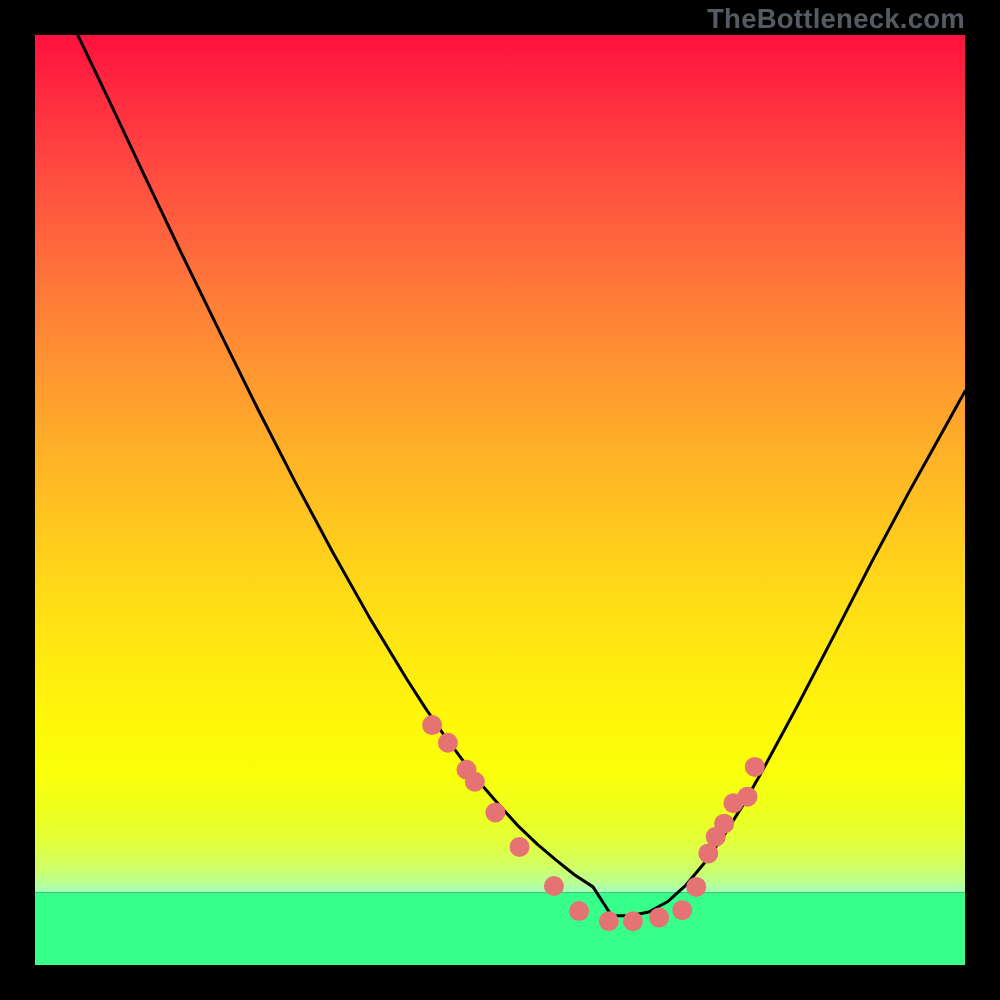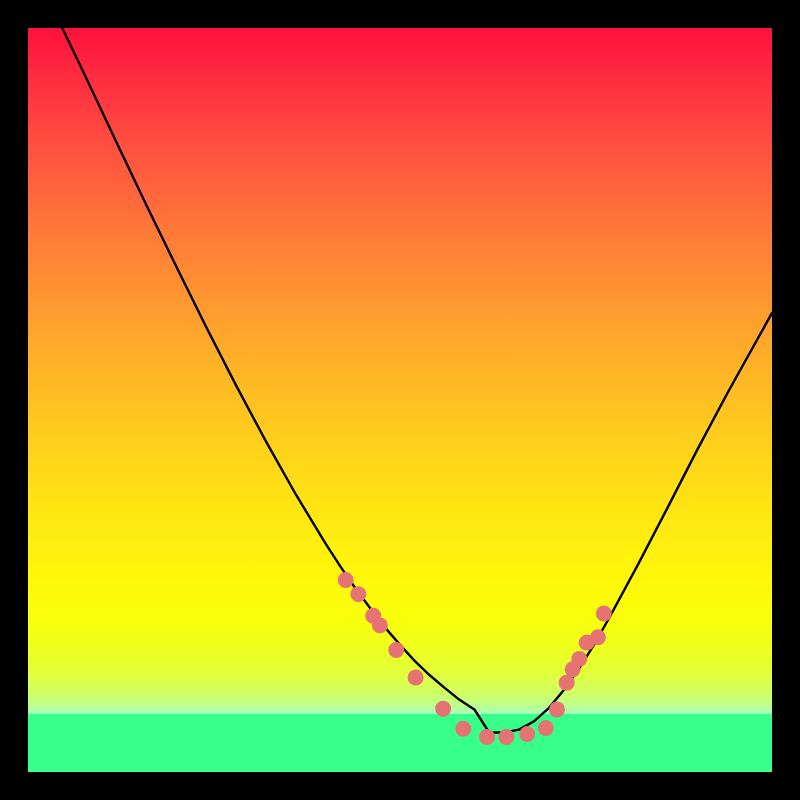--- a/index.html
+++ b/index.html
@@ -77,20 +77,21 @@
     left: 0;
     top: 0;
     width: 744px;
     height: 744px;
   }
 </style>
 </head>
 <body>
 
 <div class="frame">
+  <div class="attribution">TheBottleneck.com</div>
 
   <div class="plot-area">
     <div class="gradient-panel"></div>
     <div class="green-band"></div>
     <svg class="overlay" viewBox="0 0 744 744" preserveAspectRatio="none">
       <path id="curve-path" fill="none" stroke="#000000" stroke-width="2.4" stroke-linejoin="round" stroke-linecap="round" d="M34.22 0.00 L59.52 52.82 L89.28 116.06 L119.04 178.56 L148.80 239.57 L178.56 299.83 L208.32 357.86 L238.08 413.66 L267.84 466.49 L297.60 515.59 L312.48 538.66 L327.36 560.23 L342.24 580.32 L357.12 599.66 L372.00 616.78 L386.88 633.14 L401.76 647.28 L416.64 659.93 L431.52 671.83 L446.40 681.50 L461.28 704.57 L476.16 704.57 L491.04 701.59 L505.92 693.41 L520.80 680.02 L535.68 662.16 L550.56 641.33 L565.44 617.52 L580.32 591.48 L610.08 536.42 L639.84 479.14 L669.60 421.10 L699.36 365.30 L729.12 311.74 L744.00 284.95"></path>
       <g id="marker-group">
           <circle cx="317.69" cy="552.05" r="8" fill="#e57373"></circle>
           <circle cx="330.34" cy="566.18" r="8" fill="#e57373"></circle>
           <circle cx="345.22" cy="587.76" r="8" fill="#e57373"></circle>

